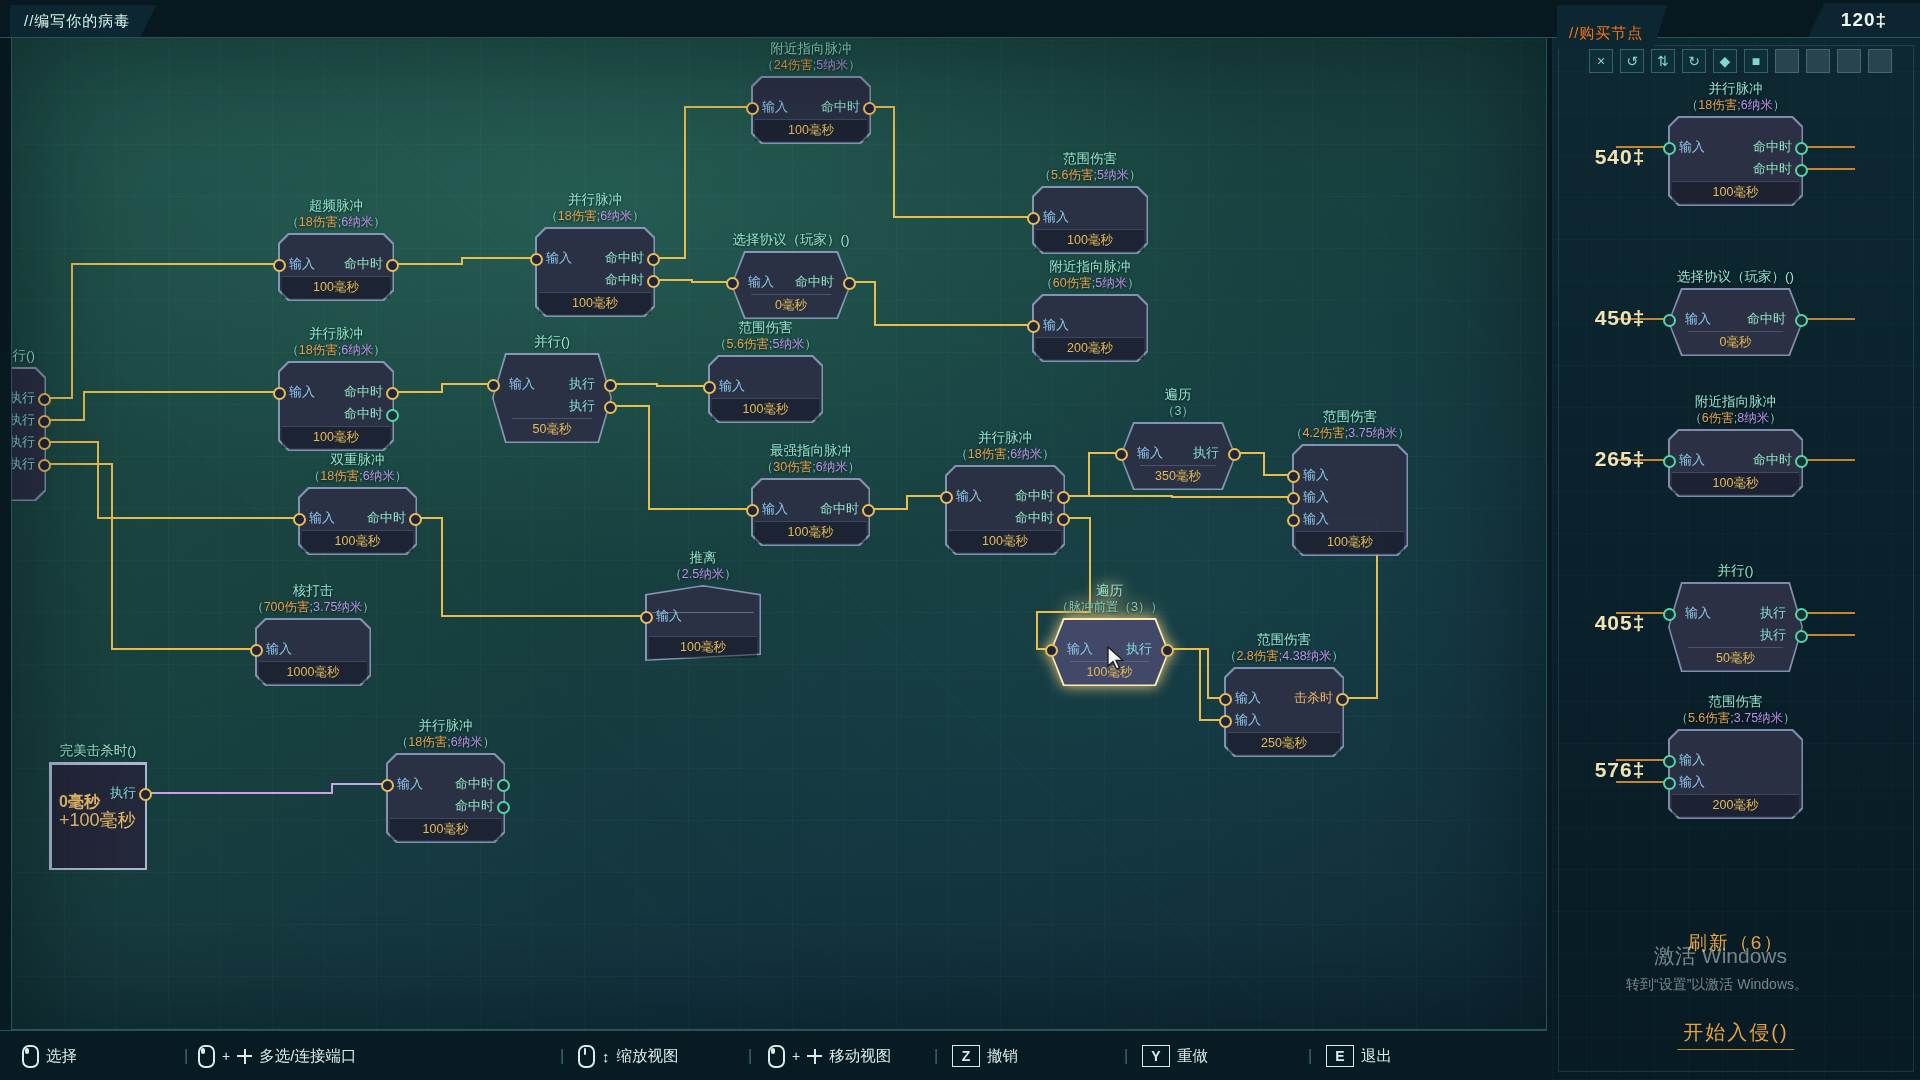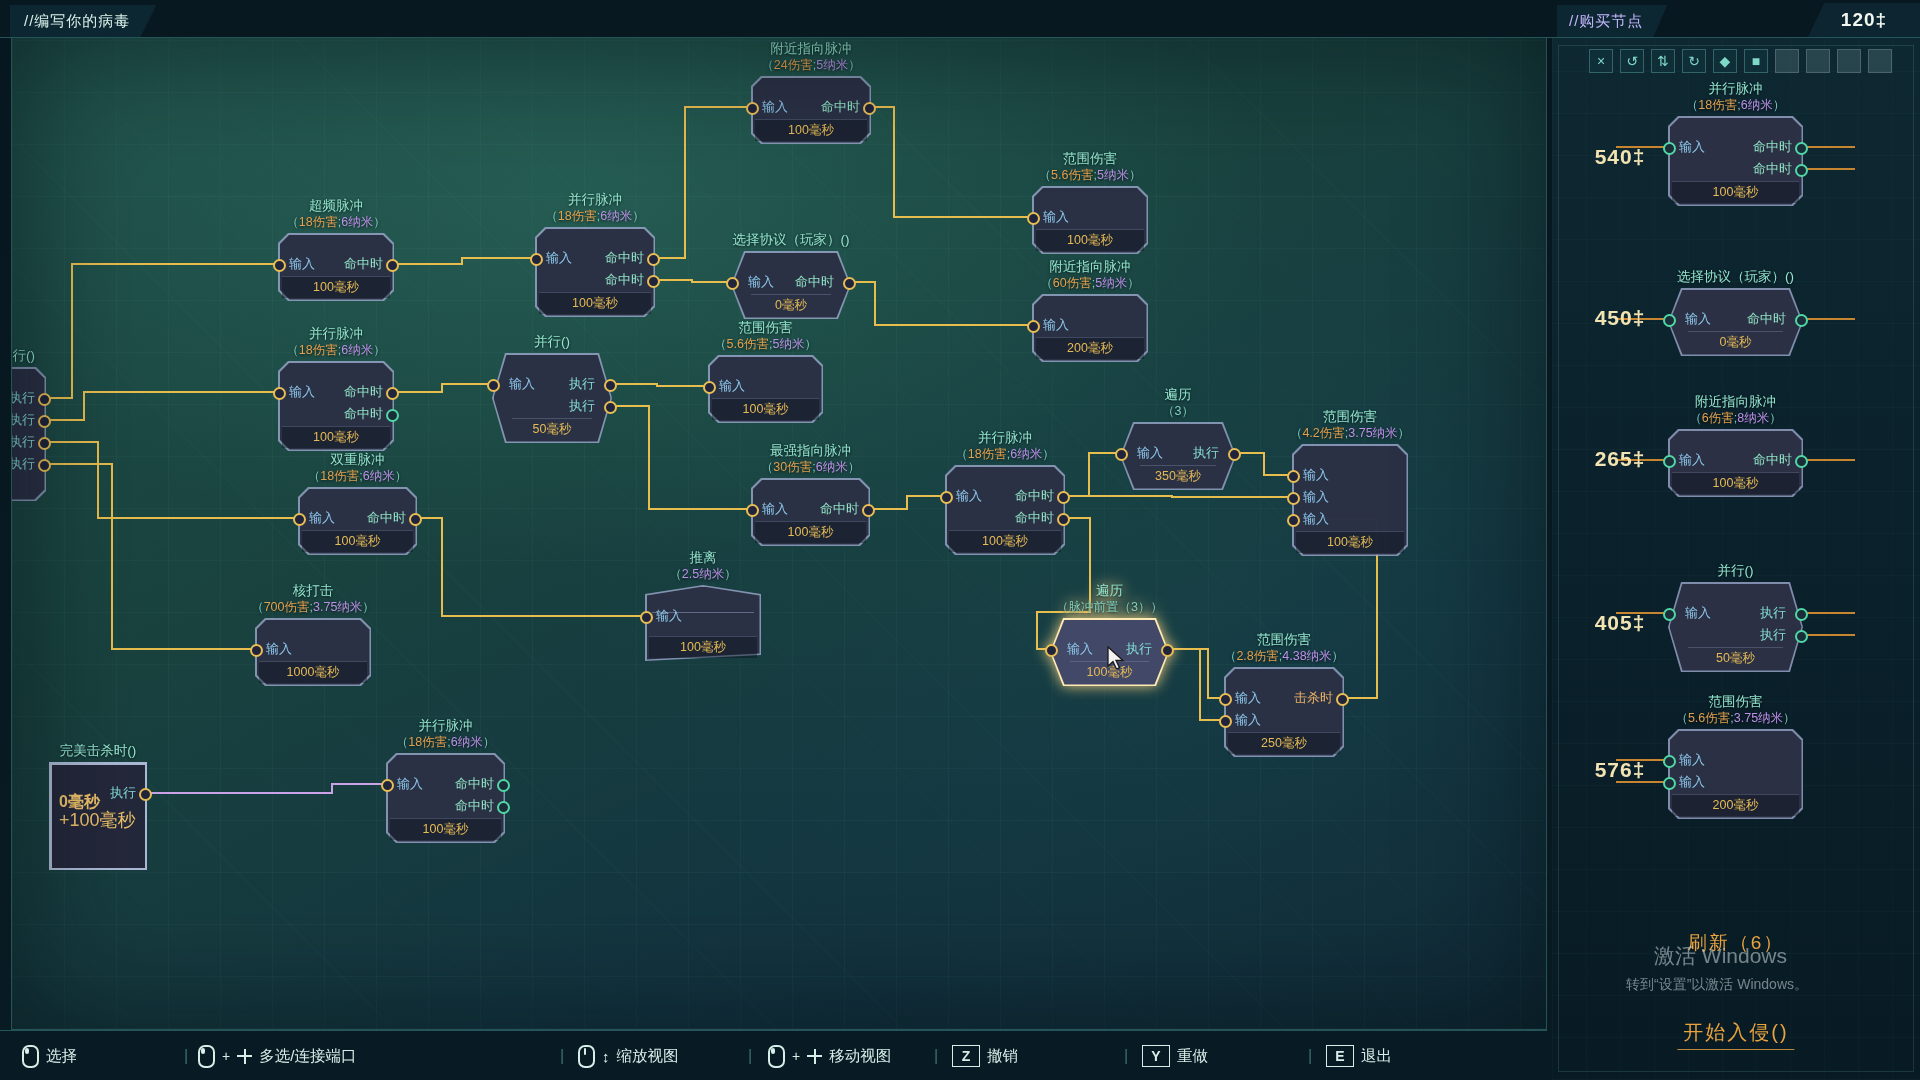--- a/index.html
+++ b/index.html
@@ -5,22 +5,22 @@
   html,body{margin:0;padding:0;background:#06141b;}
   .page{position:relative;width:1920px;height:1080px;overflow:hidden;
     background:linear-gradient(180deg,#07171f,#081a22);
     font-family:"Liberation Sans","DejaVu Sans",sans-serif;}
 
   
   .topbar{position:absolute;left:0;top:0;width:100%;height:37px;background:#071821;border-bottom:1px solid #24555a;z-index:6;}
   .tab-left{position:absolute;left:10px;top:5px;height:32px;line-height:32px;padding:0 26px 0 14px;
     background:#0d2732;color:#d9efe8;font-size:15px;letter-spacing:1px;
     clip-path:polygon(0 0,100% 0,calc(100% - 16px) 100%,0 100%);}
-  .shop-tab{position:absolute;left:1557px;top:5px;height:32px;line-height:32px;padding:0 24px 0 12px;
-    background:#0d2732;color:#c4b5fd;font-size:15px;letter-spacing:1px;
+  .shop-tab{position:absolute;left:1557px;top:5px;height:32px;line-height:32px;padding:12px 24px 0 12px;
+    background:#0d2732;color:#f97316;font-size:15px;letter-spacing:1px;
     clip-path:polygon(0 0,100% 0,calc(100% - 14px) 100%,0 100%);}
   .currency{position:absolute;right:0;top:3px;height:34px;line-height:34px;width:112px;background:#0c2530;
     color:#f2f7ef;font-size:19px;font-weight:bold;text-align:center;letter-spacing:1px;
     clip-path:polygon(16px 0,100% 0,100% 100%,0 100%);}
 
   
   .canvas{position:absolute;left:12px;top:37px;width:1534px;height:992px;overflow:hidden;
     outline:1px solid rgba(90,170,165,.4);
     background:
       radial-gradient(1100px 600px at 38% 16%, rgba(90,210,170,.15), transparent 62%),

